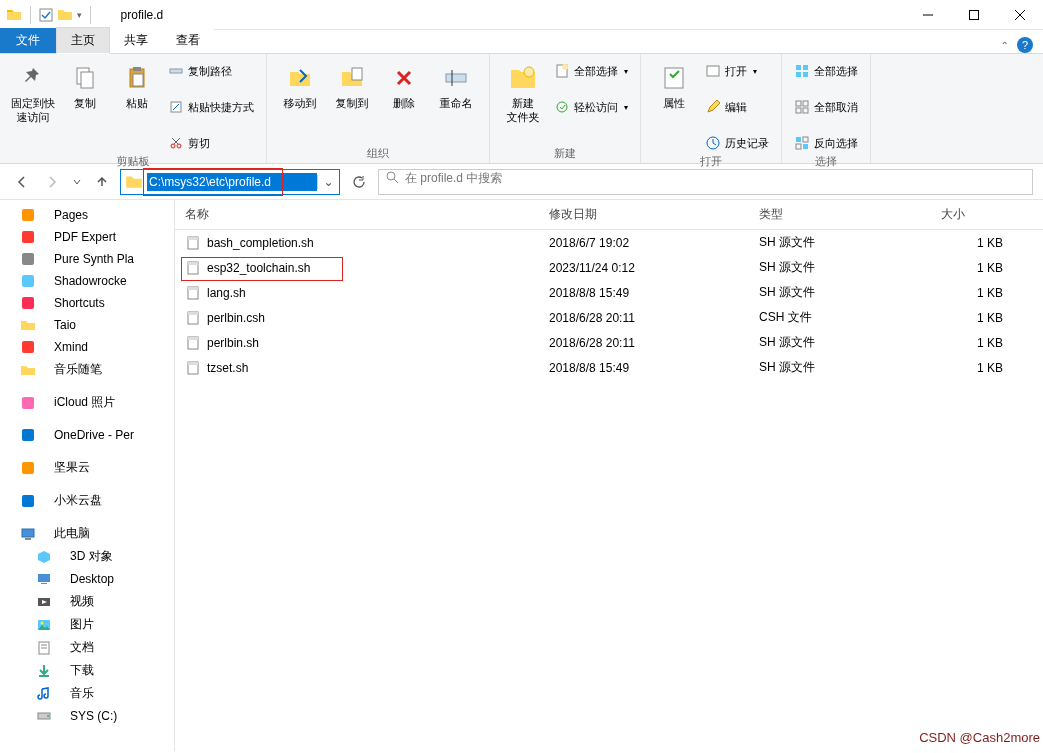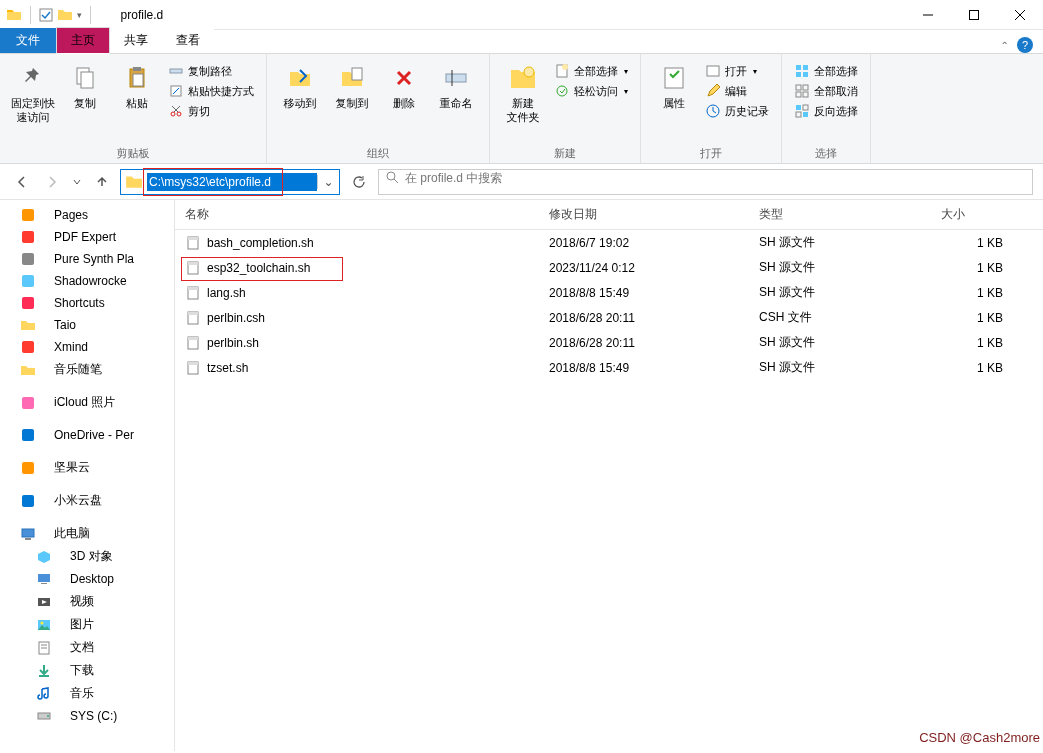--- a/index.html
+++ b/index.html
@@ -9,32 +9,32 @@
 .titlebar .qat { display: flex; align-items: center; gap: 4px; padding-left: 6px; }
 .titlebar .folder-ico { width: 16px; height: 16px; }
 .titlebar .sep { width: 1px; height: 18px; background: #ccc; margin: 0 4px; }
 .titlebar .title { margin-left: 22px; font-size: 12px; }
 .titlebar .winctrl { margin-left: auto; display: flex; }
 .titlebar .winctrl > div { width: 46px; height: 30px; display: flex; align-items: center; justify-content: center; }
 
 .tabs { height: 24px; display: flex; align-items: flex-end; background: #fff; border-bottom: 1px solid #dadada; }
 .tabs .tab-file { background: #1979ca; color: #fff; padding: 4px 16px; font-size: 12px; }
 .tabs .tab { padding: 4px 14px; font-size: 12px; background: #fff; border-top: 1px solid transparent; }
-.tabs .tab.active { border: 1px solid #dadada; border-bottom: 1px solid #fff; margin-bottom: -1px; background: #be185d; }
+.tabs .tab.active { border: 1px solid #dadada; border-bottom: 1px solid #fff; margin-bottom: -1px; background: #e5e5e5; }
 .tabs .right { margin-left: auto; display: flex; align-items: center; gap: 8px; padding-right: 10px; }
 .tabs .chev { color: #666; font-size: 10px; }
 .tabs .help { width: 16px; height: 16px; border-radius: 50%; background: #1979ca; color: #fff; display: flex; align-items: center; justify-content: center; font-size: 11px; }
 
 .ribbon { height: 110px; background: #f5f6f7; border-bottom: 1px solid #dadada; display: flex; }
 .ribbon .group { border-right: 1px solid #e2e2e2; padding: 4px 8px 2px; display: flex; flex-direction: column; }
 .ribbon .group-body { flex: 1; display: flex; align-items: flex-start; gap: 2px; }
 .ribbon .group-label { text-align: center; font-size: 11px; color: #666; padding-top: 2px; }
 .ribbon .big { display: flex; flex-direction: column; align-items: center; width: 50px; padding-top: 4px; text-align: center; font-size: 11px; line-height: 14px; gap: 2px; }
 .ribbon .big .icon { width: 32px; height: 32px; display: flex; align-items: center; justify-content: center; }
-.ribbon .stack { display: flex; flex-direction: column; gap: 2px; padding-top: 4px; }
+.ribbon .stack { display: flex; flex-direction: column; gap: 18px; padding-top: 4px; }
 .ribbon .small { display: flex; align-items: center; gap: 4px; font-size: 11px; padding: 1px 4px; white-space: nowrap; }
 .ribbon .small .icon { width: 16px; height: 16px; display: flex; align-items: center; justify-content: center; }
 
 .navbar { height: 36px; display: flex; align-items: center; gap: 6px; padding: 0 10px; border-bottom: 1px solid #e5e5e5; }
 .navbar .navbtn { width: 24px; height: 24px; display: flex; align-items: center; justify-content: center; color: #555; }
 .navbar .navbtn.disabled { color: #bbb; }
 .navbar .address { flex: 0 0 220px; height: 26px; border: 1px solid #0078d7; display: flex; align-items: center; position: relative; }
 .navbar .address .fld { width: 18px; height: 18px; margin: 0 4px; }
 .navbar .address input { border: none; outline: none; flex: 1; font-size: 12px; background: #0078d7; color: #fff; padding: 2px 2px; height: 18px; }
 .navbar .address .dd { width: 22px; text-align: center; color: #555; border-left: 1px solid #ccc; }

